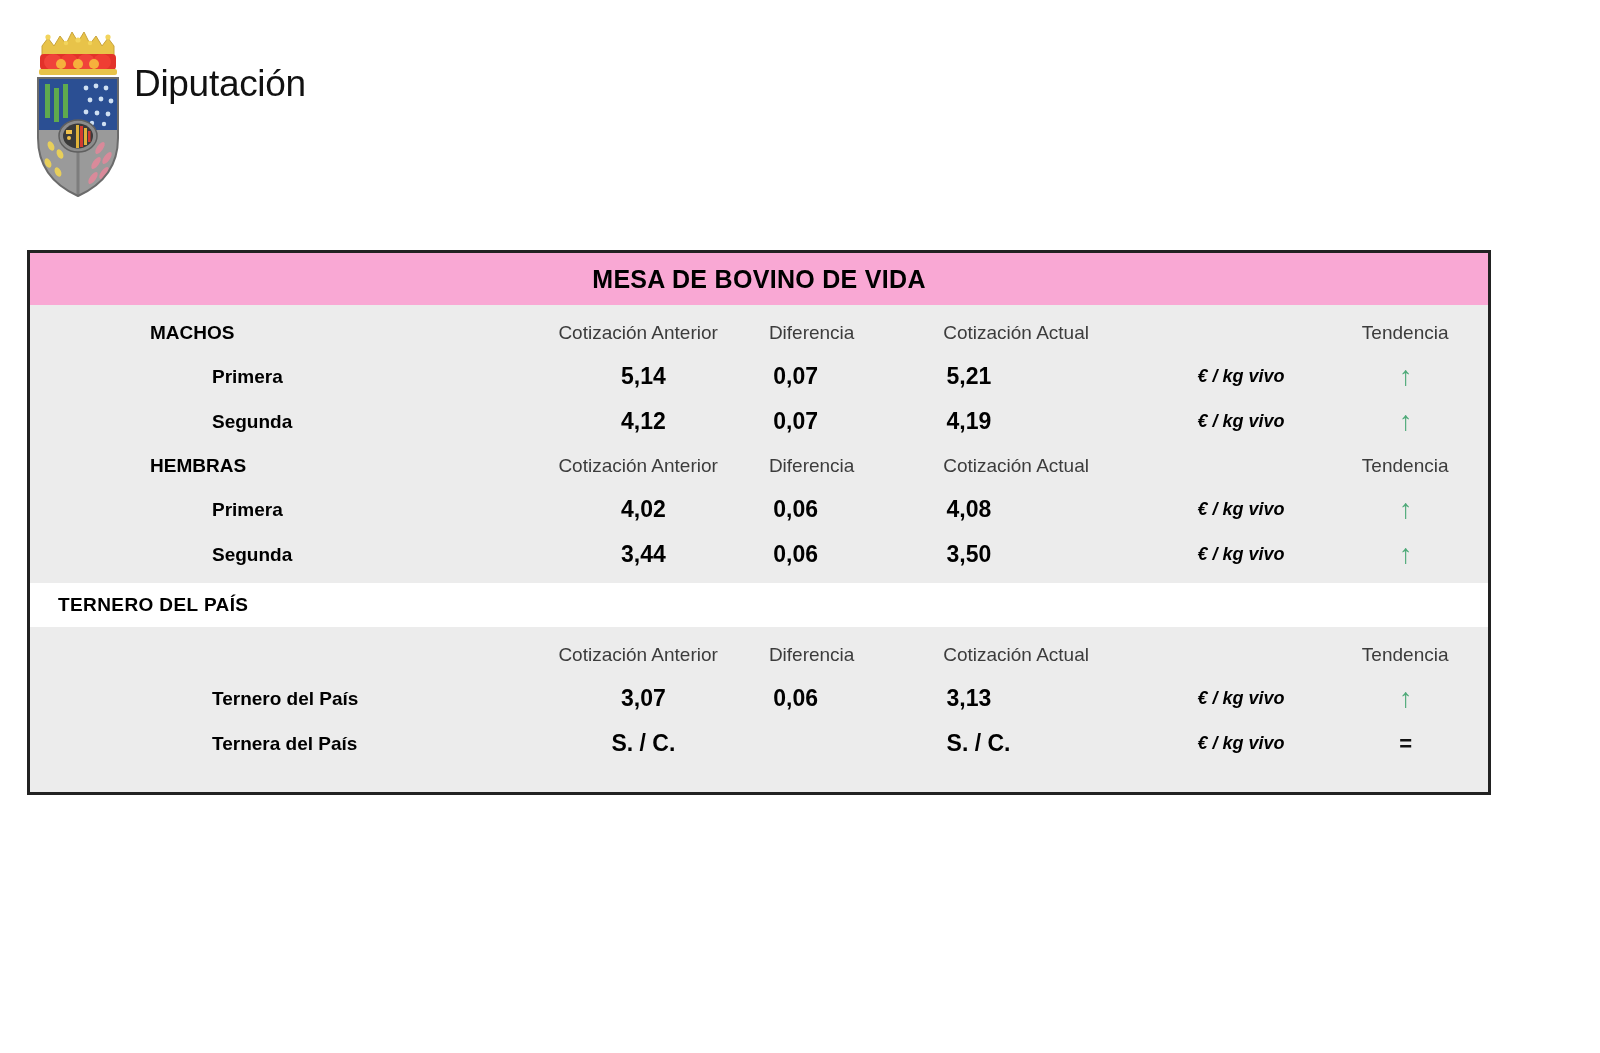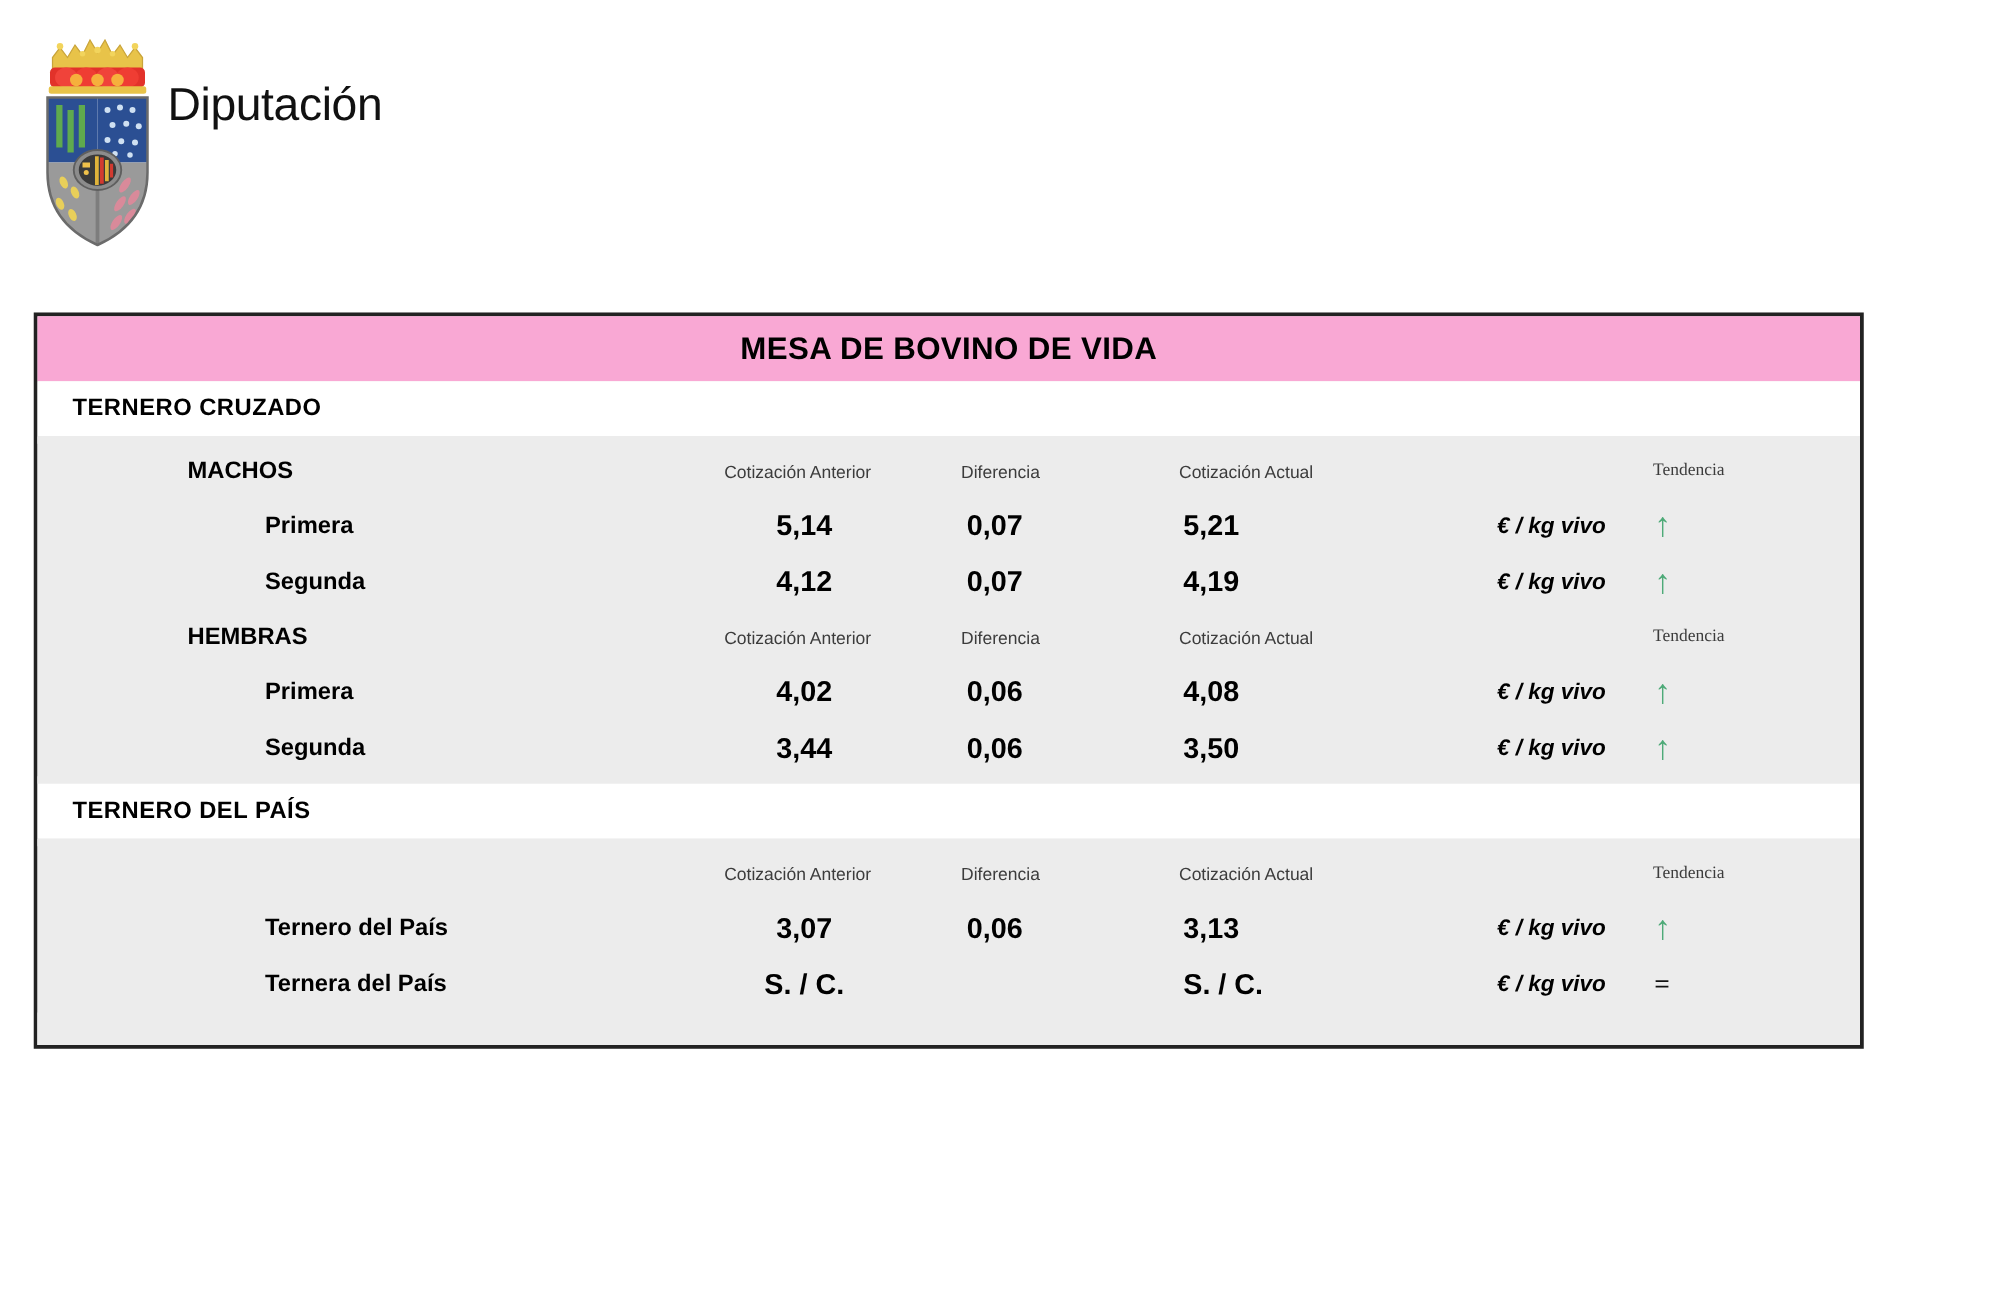--- a/index.html
+++ b/index.html
@@ -143,26 +143,26 @@
     box-sizing: border-box;
   }
   .c-unit {
     width: 190px;
     text-align: center;
     box-sizing: border-box;
     font-style: italic;
   }
   .c-trend {
     width: 190px;
-    box-sizing: border-box;
-    font-family: Liberation Serif, serif;
+    text-align: center;
+    box-sizing: border-box;
   }
 
   .colhead {
-    font-size: 14px;
+    font-size: 19px;
     font-weight: normal;
     color: #3c3c3c;
   }
 
   .val {
     font-size: 23px;
     font-weight: bold;
     color: #000000;
   }
   .unit {
@@ -287,21 +287,20 @@
       <div>Diputación</div>
     </div>
   </div>
 
 </div>
 
 <div class="table-wrap">
 
   <div class="mesa-title">MESA DE BOVINO DE VIDA</div>
 
-  <div class="group-head">TERNERO CRUZADO</div>
 
   <div class="band">
     <div class="pad-top-band"></div>
 
     <div class="row">
       <div class="c-label lvl2">MACHOS</div>
       <div class="c-prev colhead">Cotización Anterior</div>
       <div class="c-diff colhead">Diferencia</div>
       <div class="c-curr colhead">Cotización Actual</div>
       <div class="c-unit"></div>

